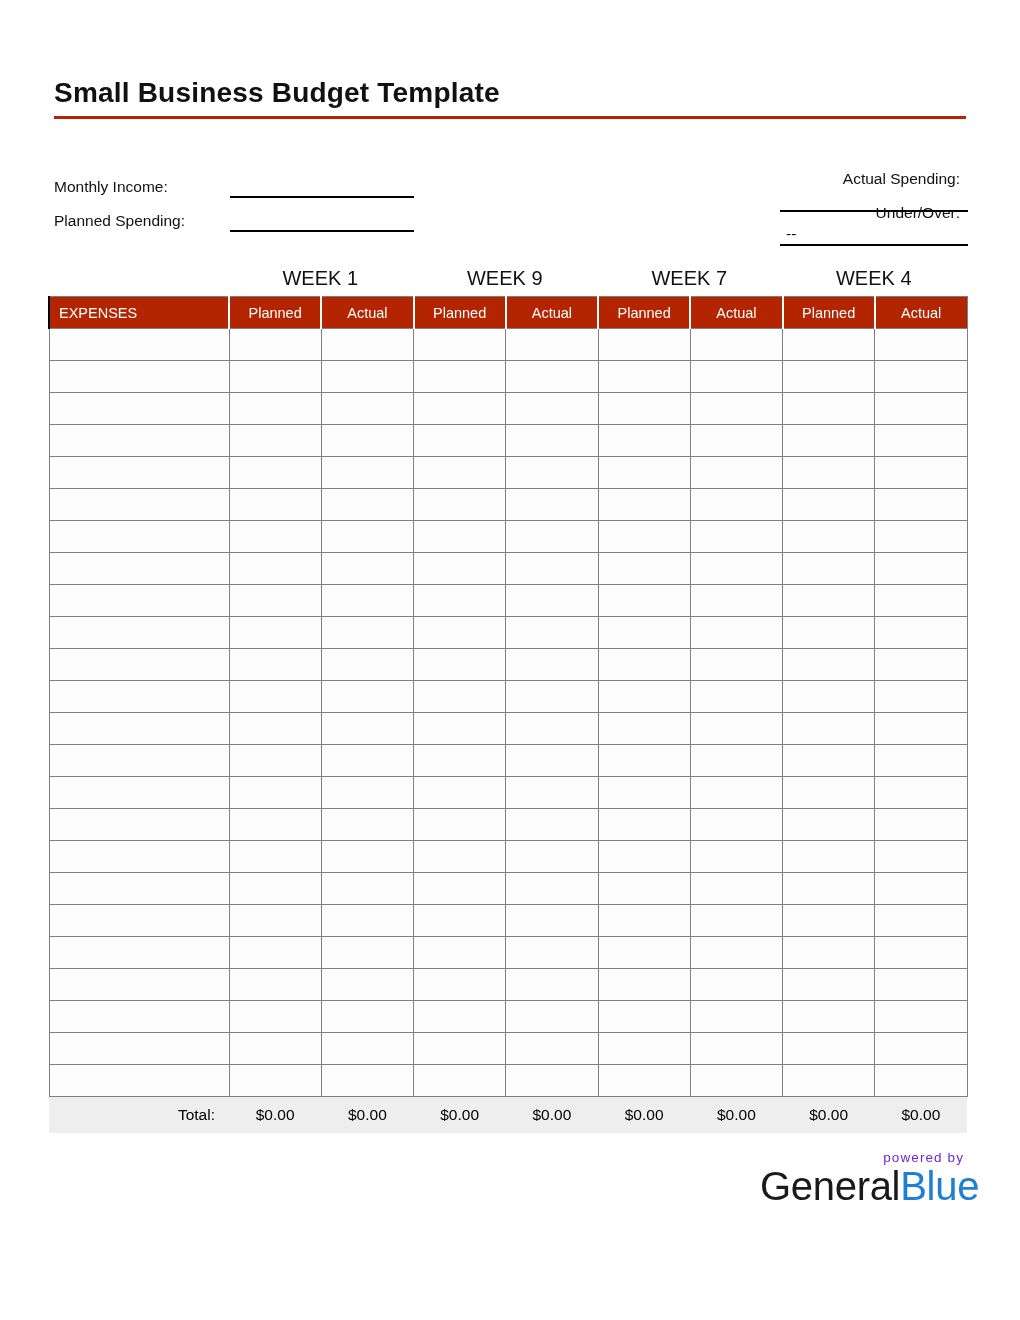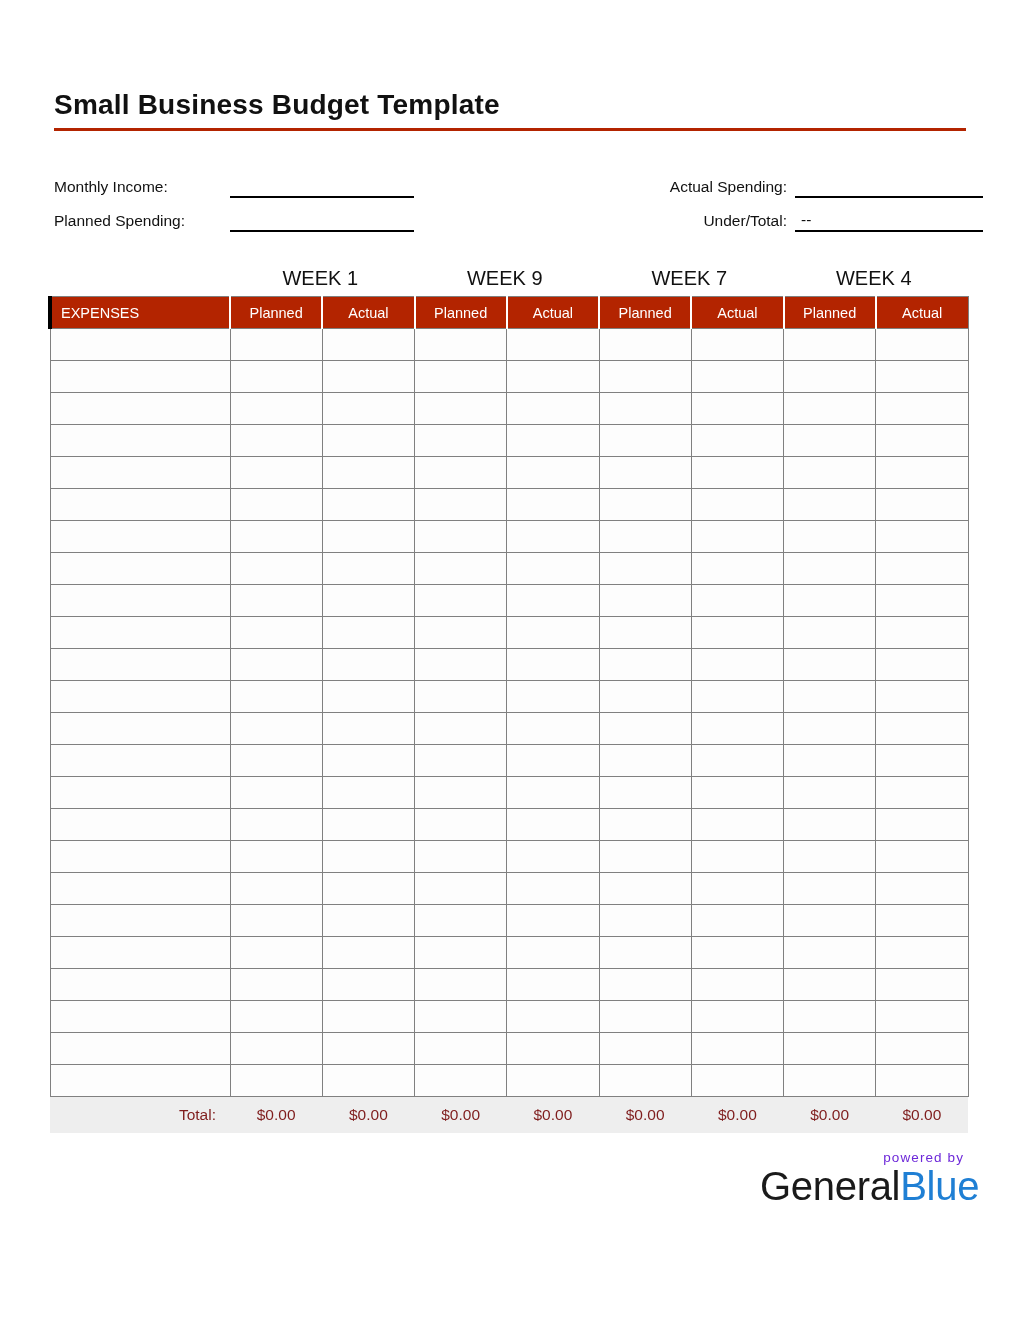--- a/index.html
+++ b/index.html
@@ -21,21 +21,21 @@
     left: 0; top: 0;
     width: 1020px;
     height: 1320px;
     background: #ffffff;
   }
 
   
   .title-block {
     position: absolute;
     left: 54px;
-    top: 86px;
+    top: 74px;
     width: 912px;
   }
   .title-text {
     font-size: 28px;
     font-weight: bold;
     letter-spacing: 0.2px;
     color: #111111;
     line-height: 38px;
     white-space: nowrap;
   }
@@ -57,21 +57,21 @@
   .field-row {
     position: absolute;
     height: 30px;
     display: flex;
     align-items: flex-end;
   }
   .field-row.r1 { top: 0px; }
   .field-row.r2 { top: 34px; }
 
   .field-left { left: 0px; width: 360px; }
-  .field-right { left: 575px; width: 354px; }
+  .field-right { left: 560px; width: 354px; flex-direction: column; }
 
   .field-label {
     font-size: 15.5px;
     color: #111111;
     line-height: 22px;
     white-space: nowrap;
   }
   .field-left .field-label {
     width: 170px;
     text-align: left;
@@ -141,40 +141,40 @@
     padding: 0;
     border-right: 2px solid #ffffff;
     border-top: 1px solid #808080;
     border-bottom: 1px solid #808080;
     text-align: center;
     vertical-align: middle;
   }
   .budget-table thead th.th-exp {
     text-align: left;
     padding-left: 9px;
-    border-left: 4px solid #000000;
+    border-left: 2px solid #000000;
   }
   .budget-table thead th.th-last {
     border-right: 1px solid #808080;
   }
 
   .budget-table tbody td {
     height: 31px;
     padding: 0;
     border: 1px solid #808080;
     background: #fdfdfd;
   }
 
   .budget-table tfoot td {
     background: #eeeeee;
     border: none;
     height: 36px;
     padding: 0;
     font-size: 15.5px;
-    color: #7f1d1d;
+    color: #000000;
     text-align: center;
     vertical-align: middle;
   }
   .budget-table tfoot td.total-label {
     text-align: right;
     padding-right: 14px;
   }
 
   
   .logo {
@@ -227,21 +227,21 @@
     </div>
 
     <div class="field-row r1 field-right">
       <span class="field-label">Actual Spending:</span>
       <span class="field-line">
         <span class="field-value"></span>
       </span>
     </div>
 
     <div class="field-row r2 field-right">
-      <span class="field-label">Under/Total:</span>
+      <span class="field-label">Under/Over:</span>
       <span class="field-line">
         <span class="field-value">--</span>
       </span>
     </div>
 
   </div>
 
   <div class="week-band">
     <div class="week-spacer"></div>
     <div class="week-cell">WEEK 1</div>

